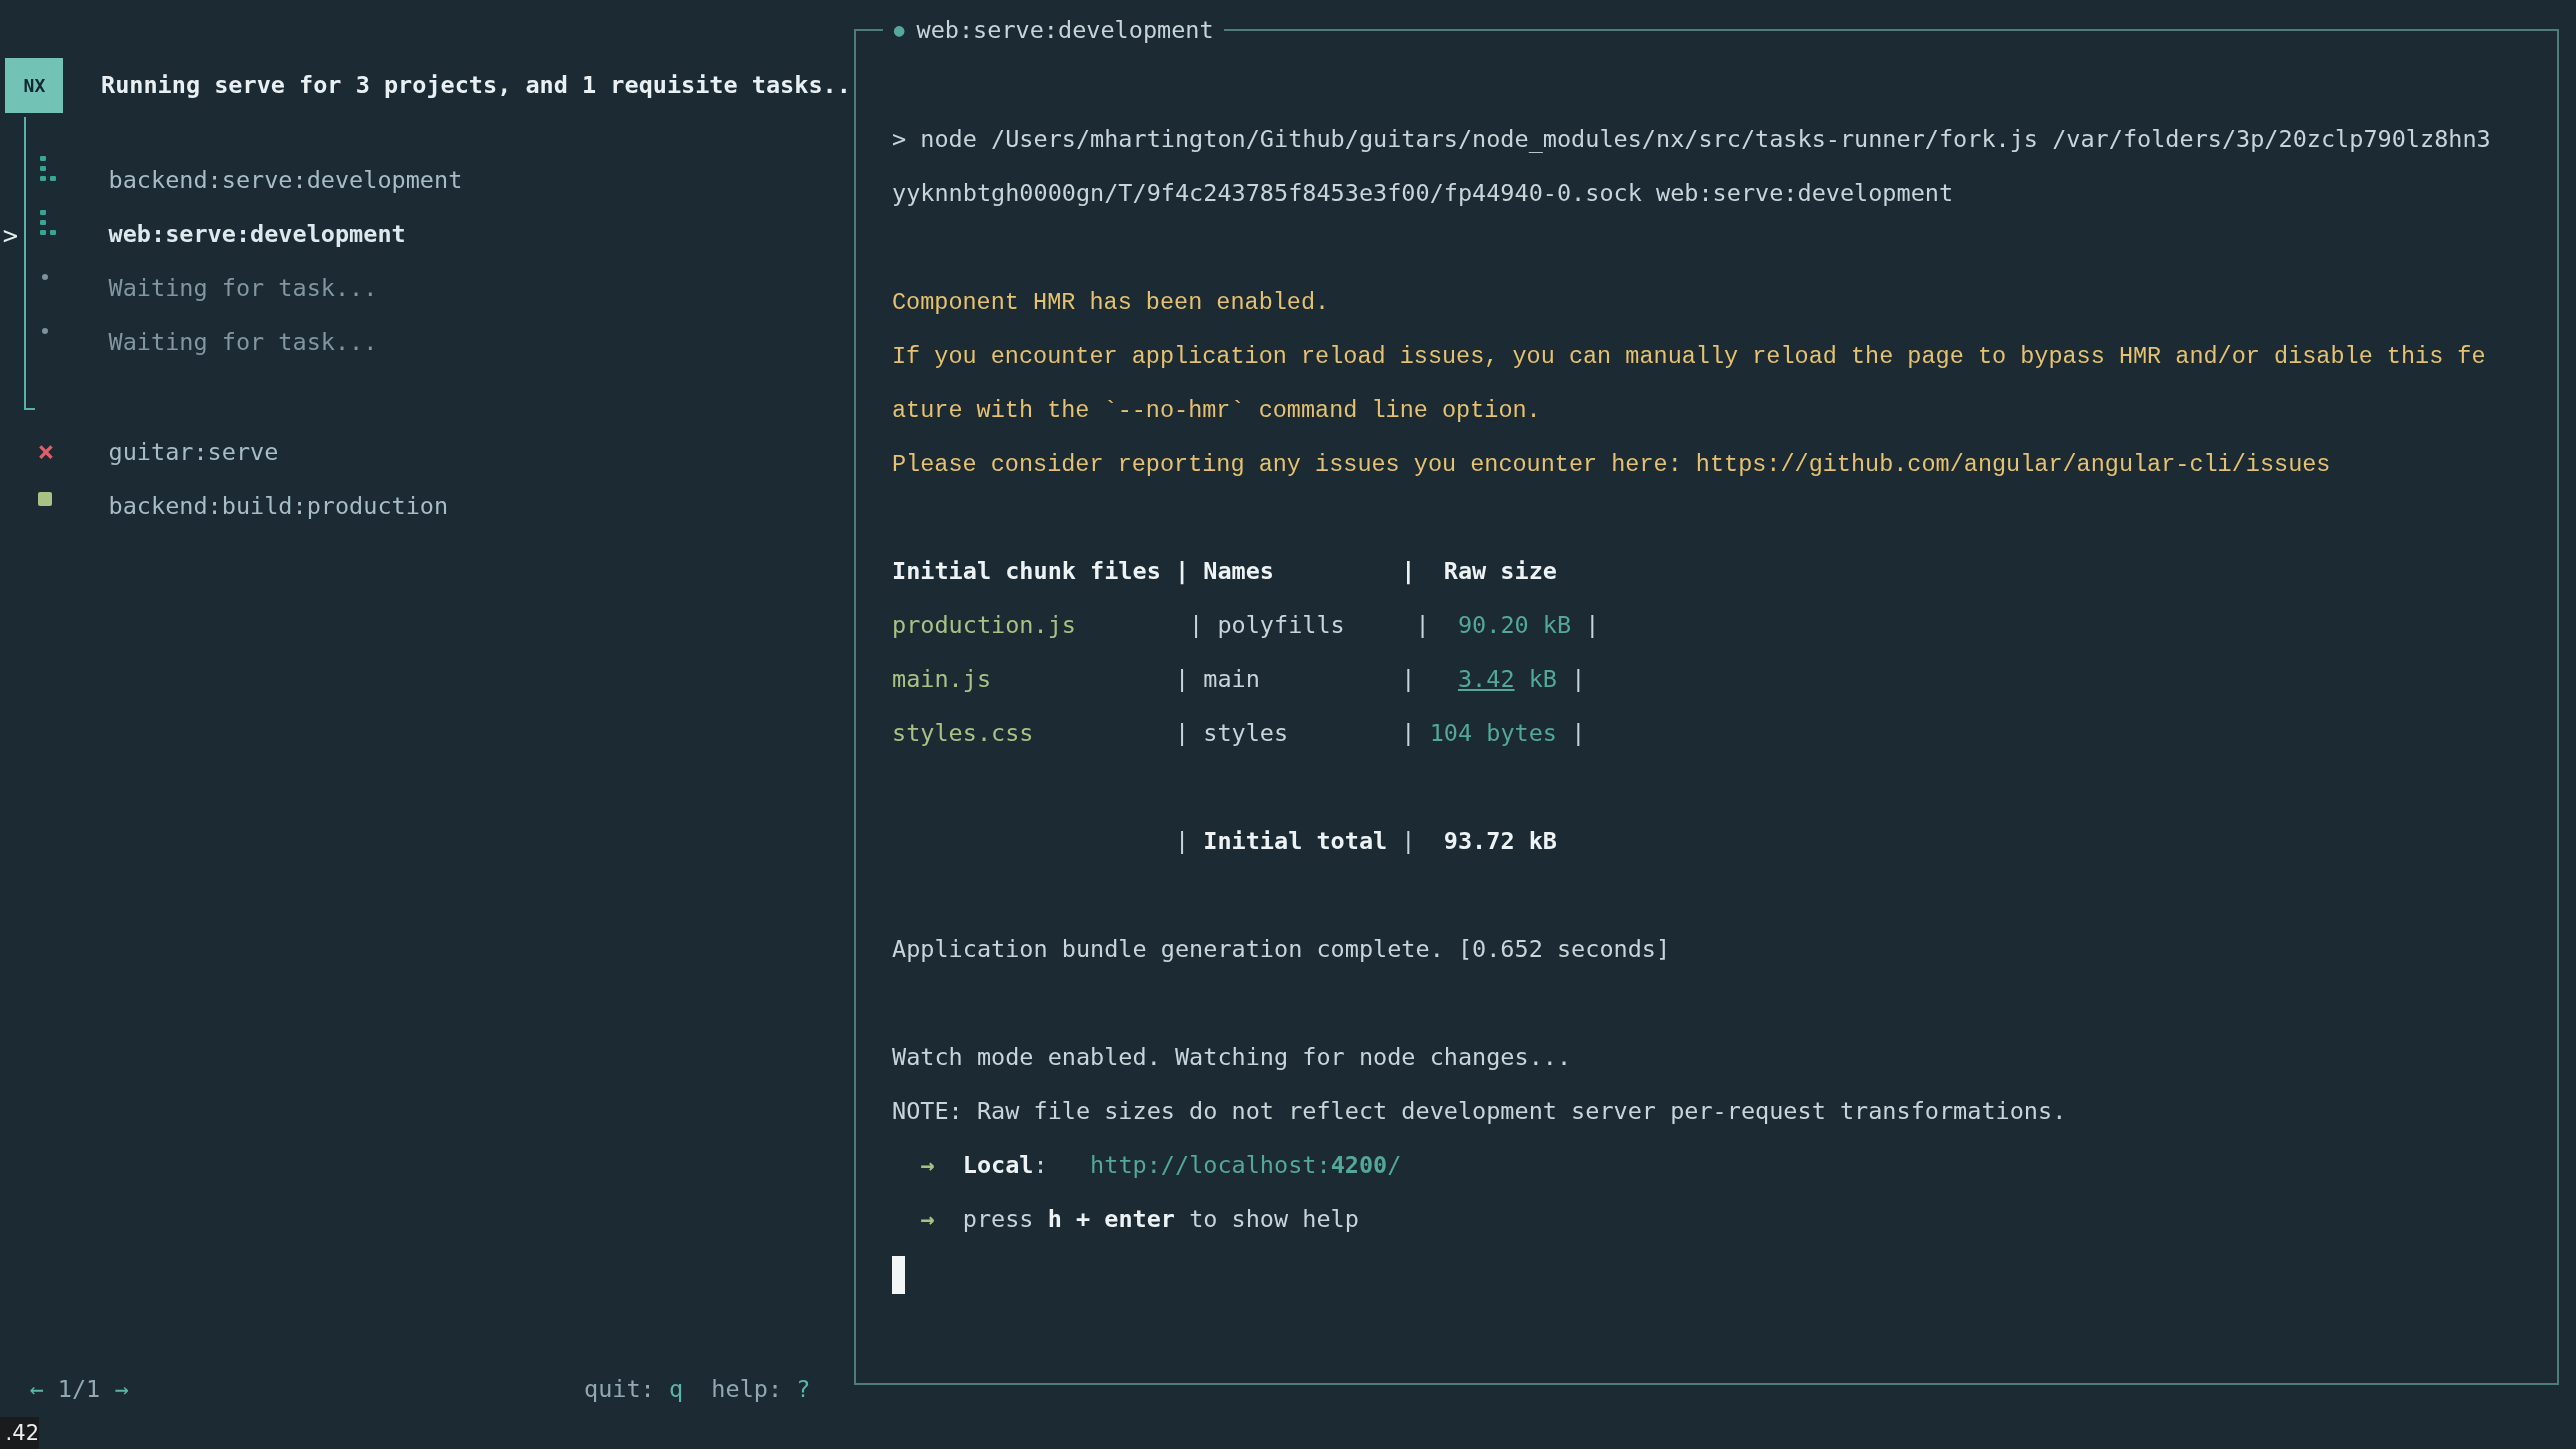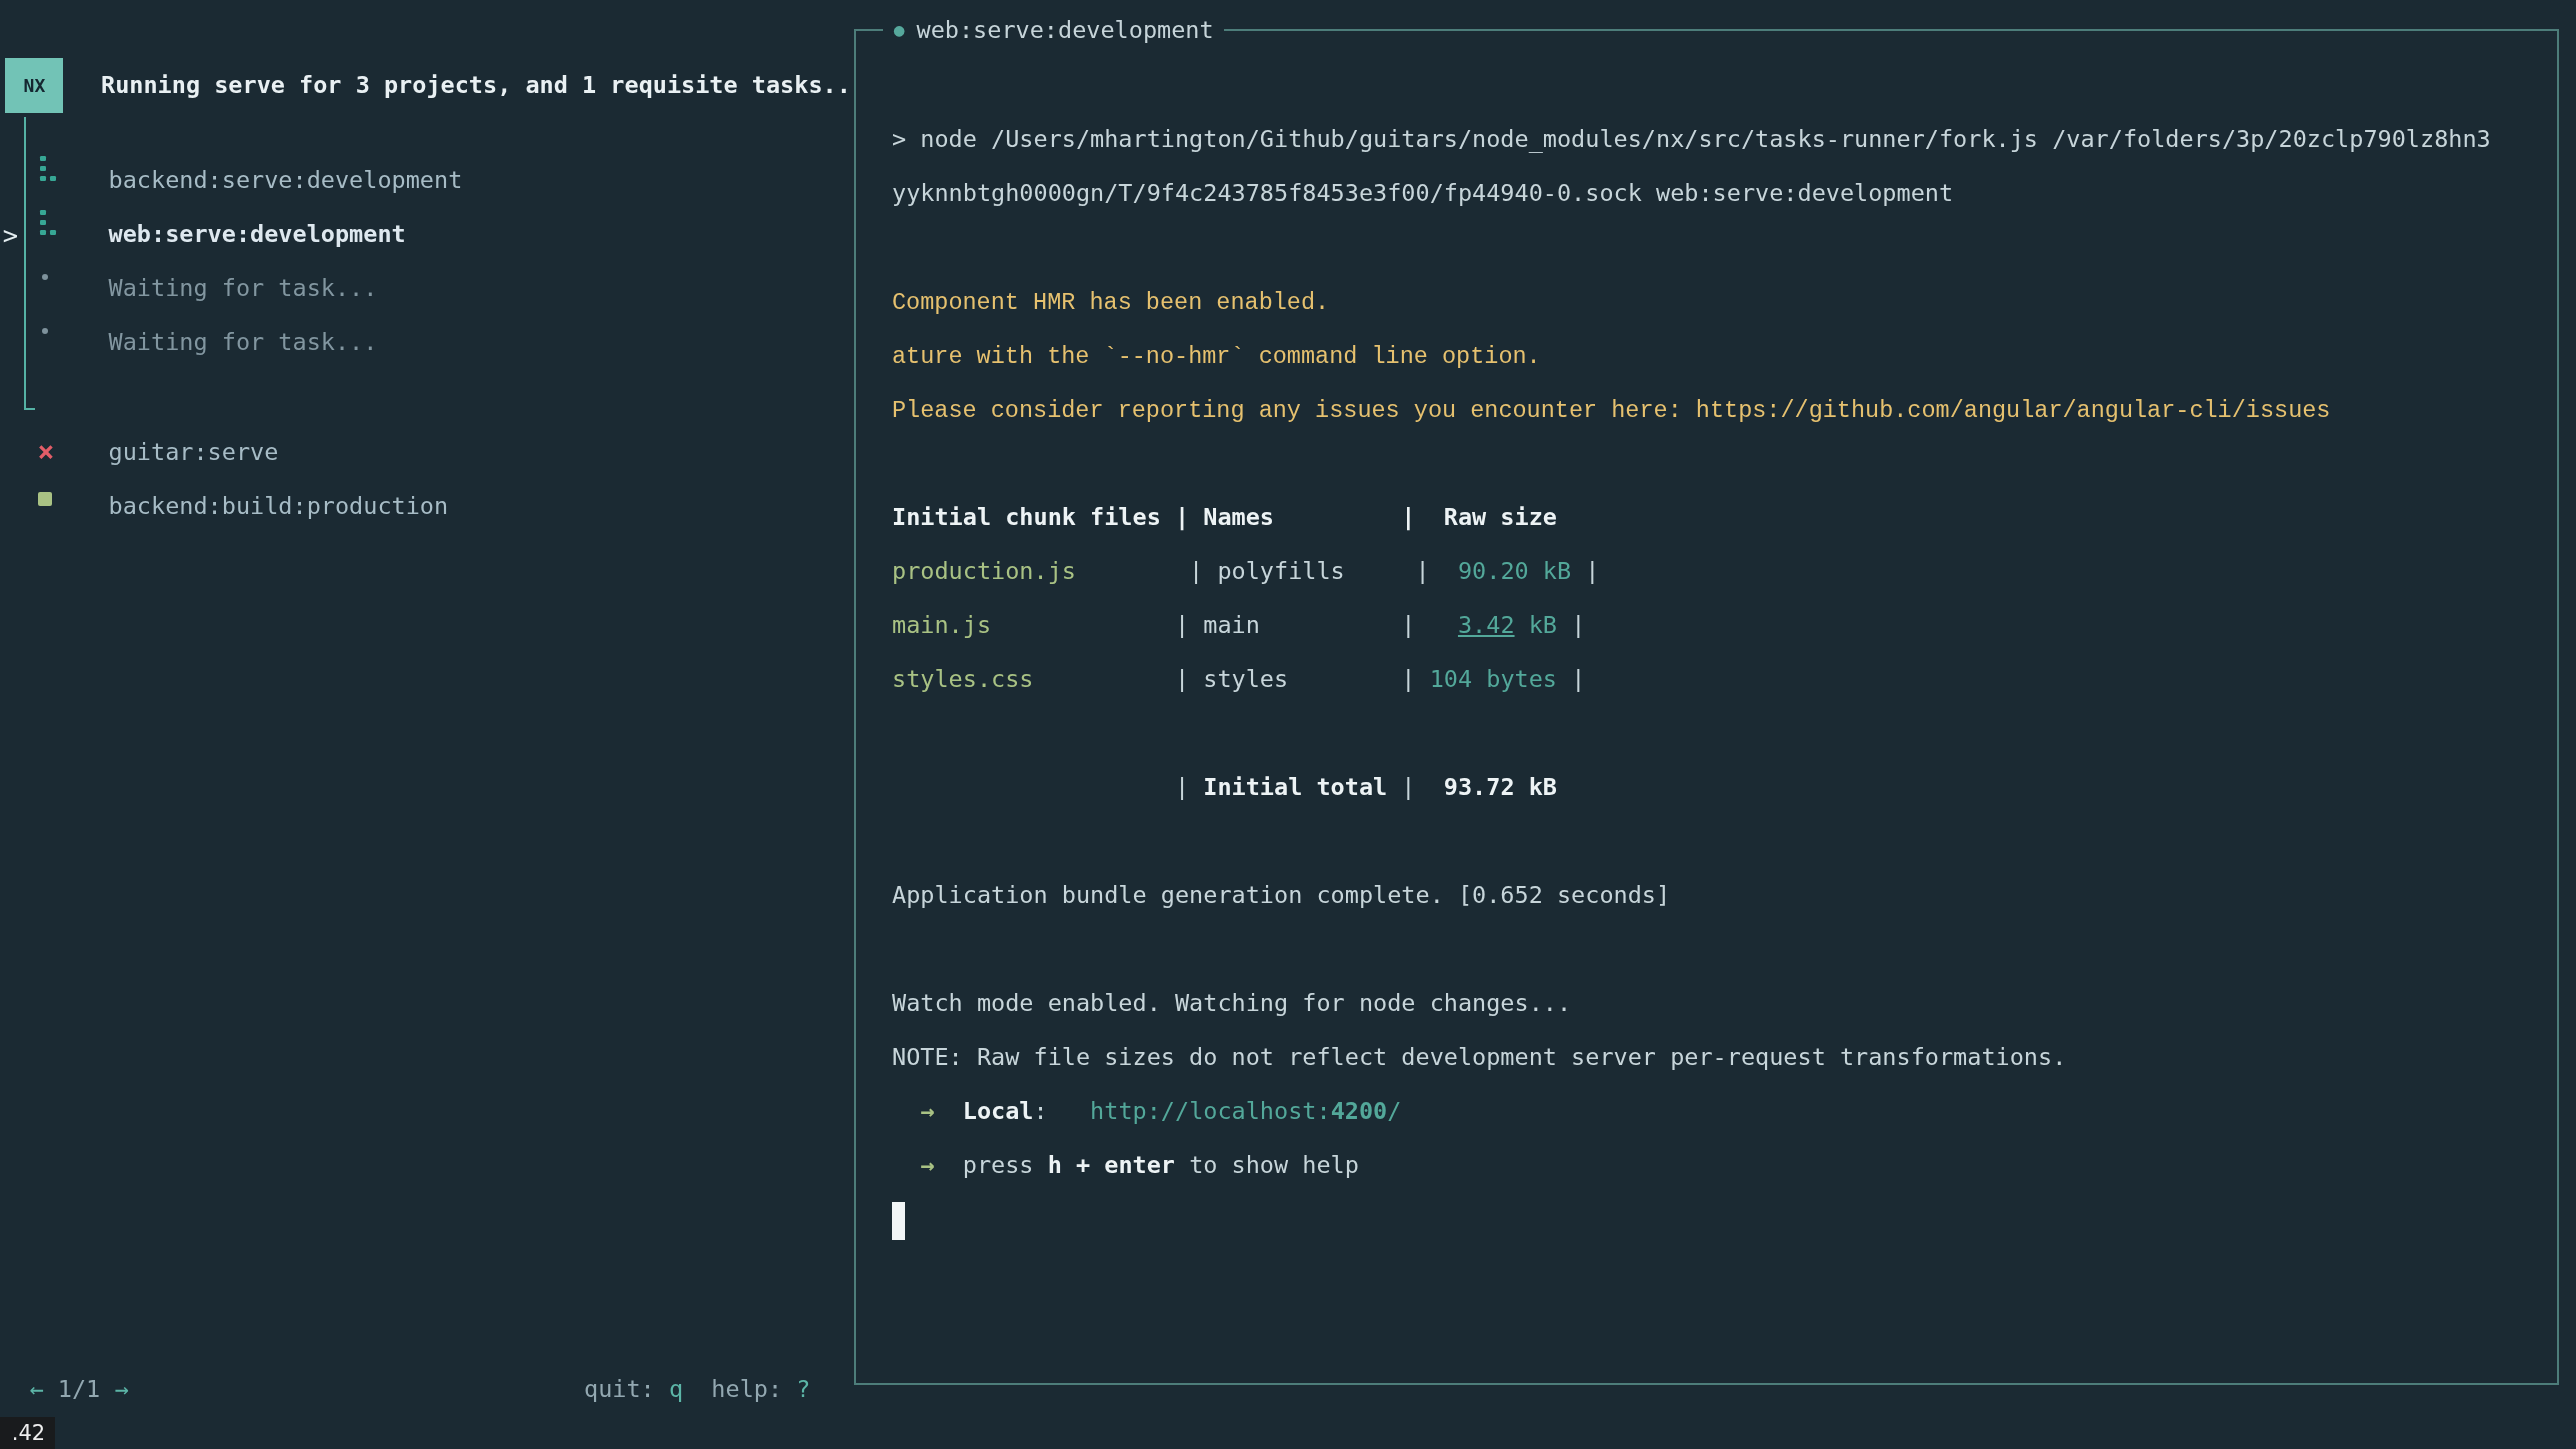--- a/index.html
+++ b/index.html
@@ -27,22 +27,22 @@
   .i-dot{display:inline-block;width:6px;height:6px;border-radius:50%;background:#7e929c;margin-left:4px;}
   .i-cross{color:#e25d68;font-weight:bold;font-size:28px;line-height:28px;}
   .i-square{display:inline-block;width:14px;height:14px;border-radius:2px;background:#a9c284;}
   .t-label{color:#a7bcc6;}
   .t-label.selected{color:#dee8ef;font-weight:bold;}
   .t-label.waiting{color:#8296a0;}
 
   .pager{position:absolute;left:29.5px;top:1362px;height:54px;line-height:54px;white-space:pre;}
   .keys{position:absolute;left:584px;top:1362px;height:54px;line-height:54px;white-space:pre;}
 
-  .badge42{position:absolute;left:0;top:1417px;width:55px;height:32px;background:#191b1d;
-    color:#efefef;font-family:"DejaVu Sans",sans-serif;font-size:21px;line-height:32px;text-align:center;padding-left:2px;box-sizing:border-box;}
+  .badge42{position:absolute;left:0;top:1417px;width:39px;height:32px;background:#191b1d;
+    color:#efefef;font-family:"DejaVu Sans",sans-serif;font-size:21px;line-height:32px;text-align:right;padding-left:2px;box-sizing:border-box;}
 
   
   .panel{position:absolute;left:854px;top:29px;width:1705px;height:1356px;
     border:2px solid #4d7d7a;box-sizing:border-box;}
   .panel-title{position:absolute;left:27px;top:-1.3px;transform:translateY(-50%);
     background:#1b2a33;padding:0 10.7px;display:flex;align-items:center;gap:12px;height:38px;}
   .panel-title .dot{color:#56a89c;font-size:18px;line-height:18px;}
   .panel-title .ptxt{color:#c6d4d9;white-space:pre;}
 
   .term-out{position:absolute;left:36px;top:81px;right:6.7px;}
@@ -87,20 +87,21 @@
   <div class="panel">
     <div class="panel-title">
       <span class="dot">●</span>
       <span class="ptxt">web:serve:development</span>
     </div>
     <div class="term-out" id="term-out">
         <div class="line"><span class="t-fg">&gt; node /Users/mhartington/Github/guitars/node_modules/nx/src/tasks-runner/fork.js /var/folders/3p/20zclp790lz8hn3</span></div>
         <div class="line"><span class="t-fg">yyknnbtgh0000gn/T/9f4c243785f8453e3f00/fp44940-0.sock web:serve:development</span></div>
         <div class="line"></div>
         <div class="line"><span class="t-yel">Component HMR has been enabled.</span></div>
+        <div class="line"><span class="t-yel">If you encounter application reload issues, you can manually reload the page to bypass HMR and/or disable this fe</span></div>
         <div class="line"><span class="t-yel">ature with the `--no-hmr` command line option.</span></div>
         <div class="line"><span class="t-yel">Please consider reporting any issues you encounter here: https://github.com/angular/angular-cli/issues</span></div>
         <div class="line"></div>
         <div class="line"><span class="t-b">Initial chunk files | Names         |  Raw size</span></div>
         <div class="line"><span class="t-grn">production.js</span><span class="t-fg">        | </span><span class="t-fg">polyfills</span><span class="t-fg">     | </span><span class="t-teal"> 90.20 kB</span><span class="t-fg"> |</span></div>
         <div class="line"><span class="t-grn">main.js</span><span class="t-fg">             | </span><span class="t-fg">main</span><span class="t-fg">          | </span><span class="t-fg">  </span><span class="t-tealu">3.42</span><span class="t-teal"> kB</span><span class="t-fg"> |</span></div>
         <div class="line"><span class="t-grn">styles.css</span><span class="t-fg">          | </span><span class="t-fg">styles</span><span class="t-fg">        | </span><span class="t-teal">104 bytes</span><span class="t-fg"> |</span></div>
         <div class="line"></div>
         <div class="line"><span class="t-fg">                    | </span><span class="t-b">Initial total</span><span class="t-fg"> |  </span><span class="t-b">93.72 kB</span></div>
         <div class="line"></div>

